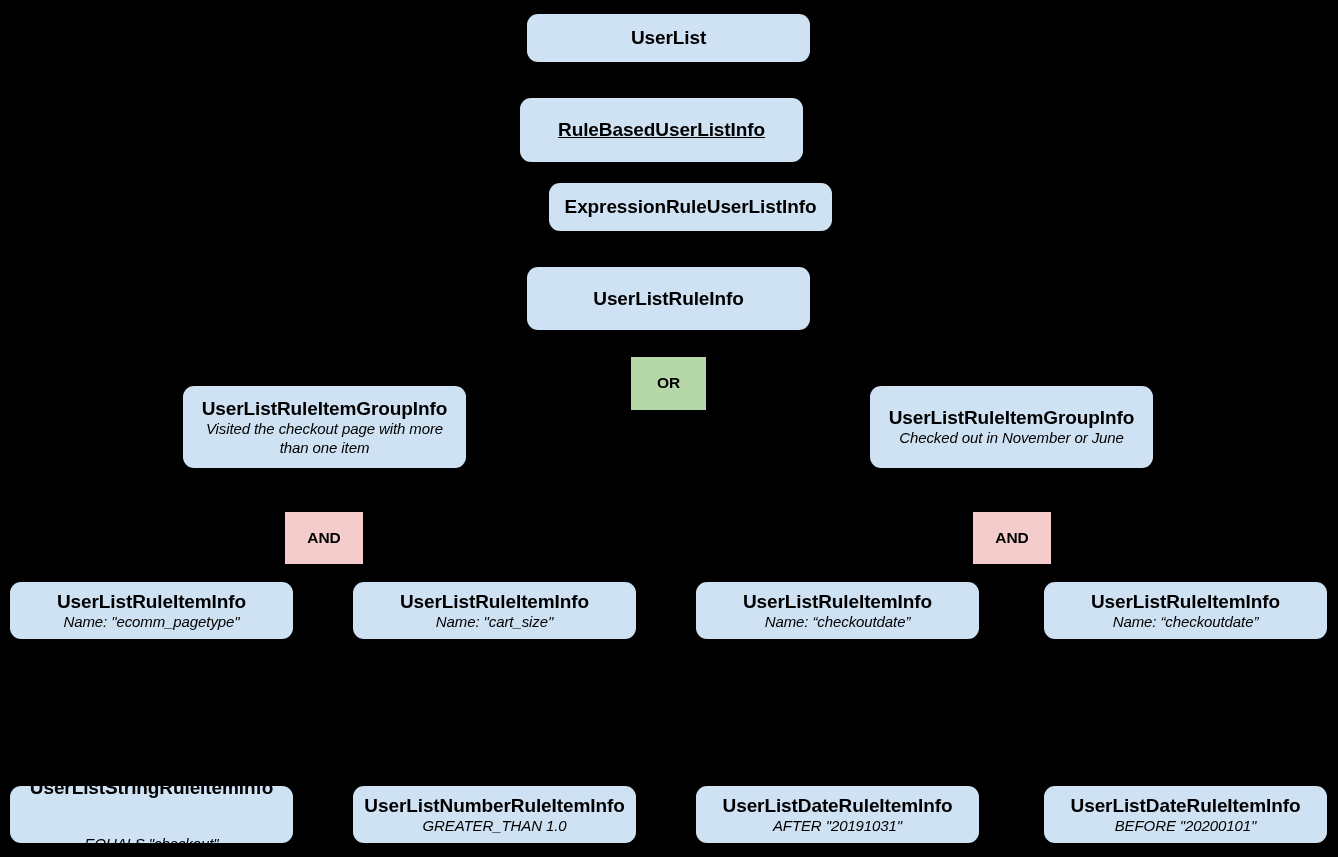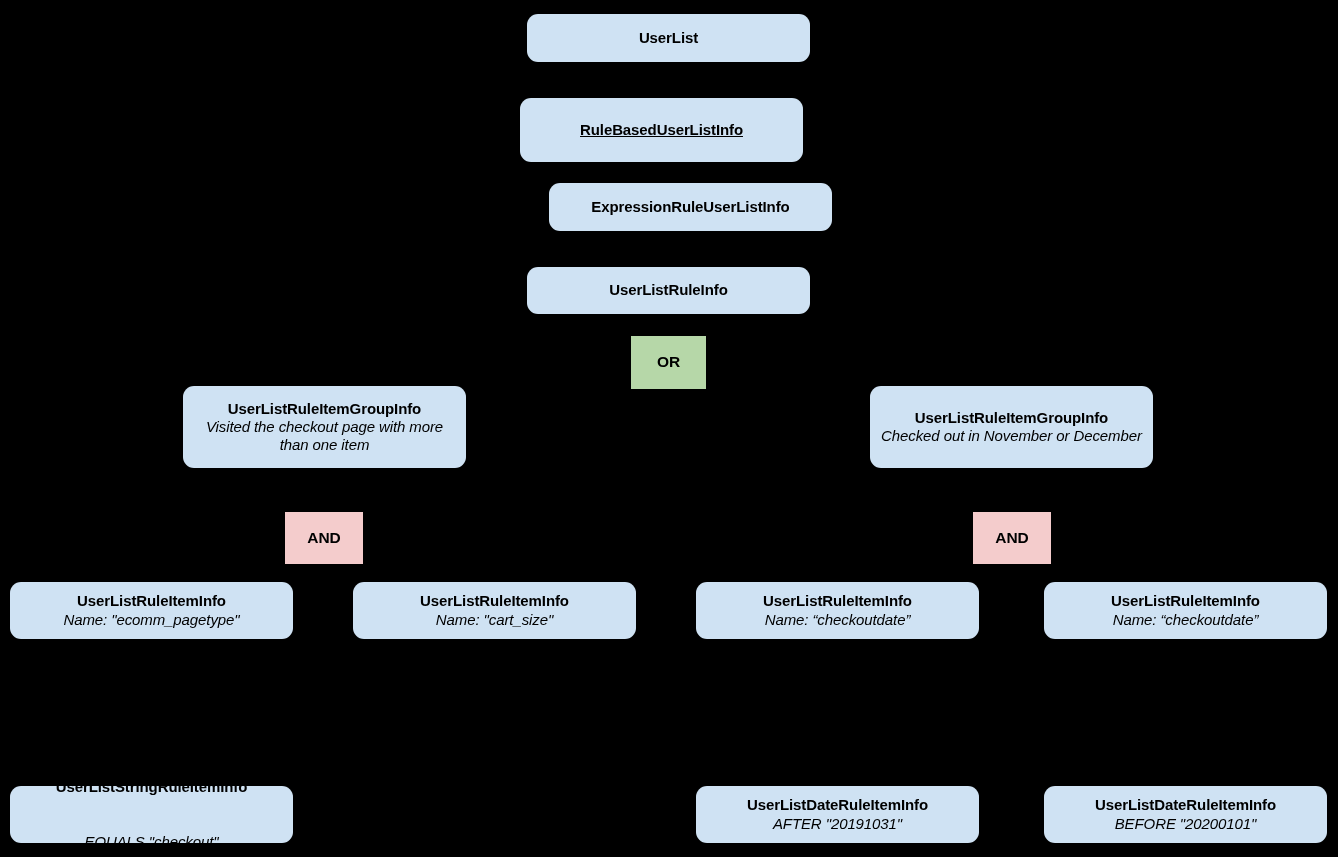--- a/index.html
+++ b/index.html
@@ -37,21 +37,21 @@
   .node.green {
     background: #b6d7a8;
     border-radius: 0;
   }
   .node.pink {
     background: #f4cccc;
     border-radius: 0;
   }
   .node-title {
     font-weight: bold;
-    font-size: 15px;
+    font-size: 19px;
     letter-spacing: -0.1px;
     white-space: nowrap;
   }
   .node-sub {
     font-style: italic;
     font-size: 15px;
     letter-spacing: -0.1px;
     padding: 0 8px;
   }
   .op-label {
@@ -121,36 +121,36 @@
   </div>
 
   <div class="node blue" style="left:520px; top:98px; width:283px; height:64px;text-decoration:underline;">
     <div class="node-title">RuleBasedUserListInfo</div>
   </div>
 
   <div class="node blue" style="left:549px; top:183px; width:283px; height:48px;">
     <div class="node-title">ExpressionRuleUserListInfo</div>
   </div>
 
-  <div class="node blue" style="left:527px; top:267px; width:283px; height:47px;">
+  <div class="node blue" style="left:527px; top:267px; width:283px; height:63px;">
     <div class="node-title">UserListRuleInfo</div>
   </div>
 
-  <div class="node green" style="left:631px; top:336px; width:75px; height:53px;">
+  <div class="node green" style="left:631px; top:357px; width:75px; height:53px;">
     <div class="op-label">OR</div>
   </div>
 
   <div class="node blue" style="left:183px; top:386px; width:283px; height:82px;">
     <div class="node-title">UserListRuleItemGroupInfo</div>
     <div class="node-sub">Visited the checkout page with more than one item</div>
   </div>
 
   <div class="node blue" style="left:870px; top:386px; width:283px; height:82px;">
     <div class="node-title">UserListRuleItemGroupInfo</div>
-    <div class="node-sub">Checked out in November or December</div>
+    <div class="node-sub">Checked out in November or June</div>
   </div>
 
   <div class="node pink" style="left:285px; top:512px; width:78px; height:52px;">
     <div class="op-label">AND</div>
   </div>
 
   <div class="node pink" style="left:973px; top:512px; width:78px; height:52px;">
     <div class="op-label">AND</div>
   </div>
 
@@ -172,20 +172,24 @@
   <div class="node blue" style="left:1044px; top:582px; width:283px; height:57px;">
     <div class="node-title">UserListRuleItemInfo</div>
     <div class="node-sub">Name: “checkoutdate”</div>
   </div>
 
   <div class="node blue" style="left:10px; top:786px; width:283px; height:57px;gap:36px;">
     <div class="node-title">UserListStringRuleItemInfo</div>
     <div class="node-sub">EQUALS "checkout"</div>
   </div>
 
+  <div class="node blue" style="left:353px; top:786px; width:283px; height:57px;">
+    <div class="node-title">UserListNumberRuleItemInfo</div>
+    <div class="node-sub">GREATER_THAN 1.0</div>
+  </div>
 
   <div class="node blue" style="left:696px; top:786px; width:283px; height:57px;">
     <div class="node-title">UserListDateRuleItemInfo</div>
     <div class="node-sub">AFTER "20191031"</div>
   </div>
 
   <div class="node blue" style="left:1044px; top:786px; width:283px; height:57px;">
     <div class="node-title">UserListDateRuleItemInfo</div>
     <div class="node-sub">BEFORE "20200101"</div>
   </div>

